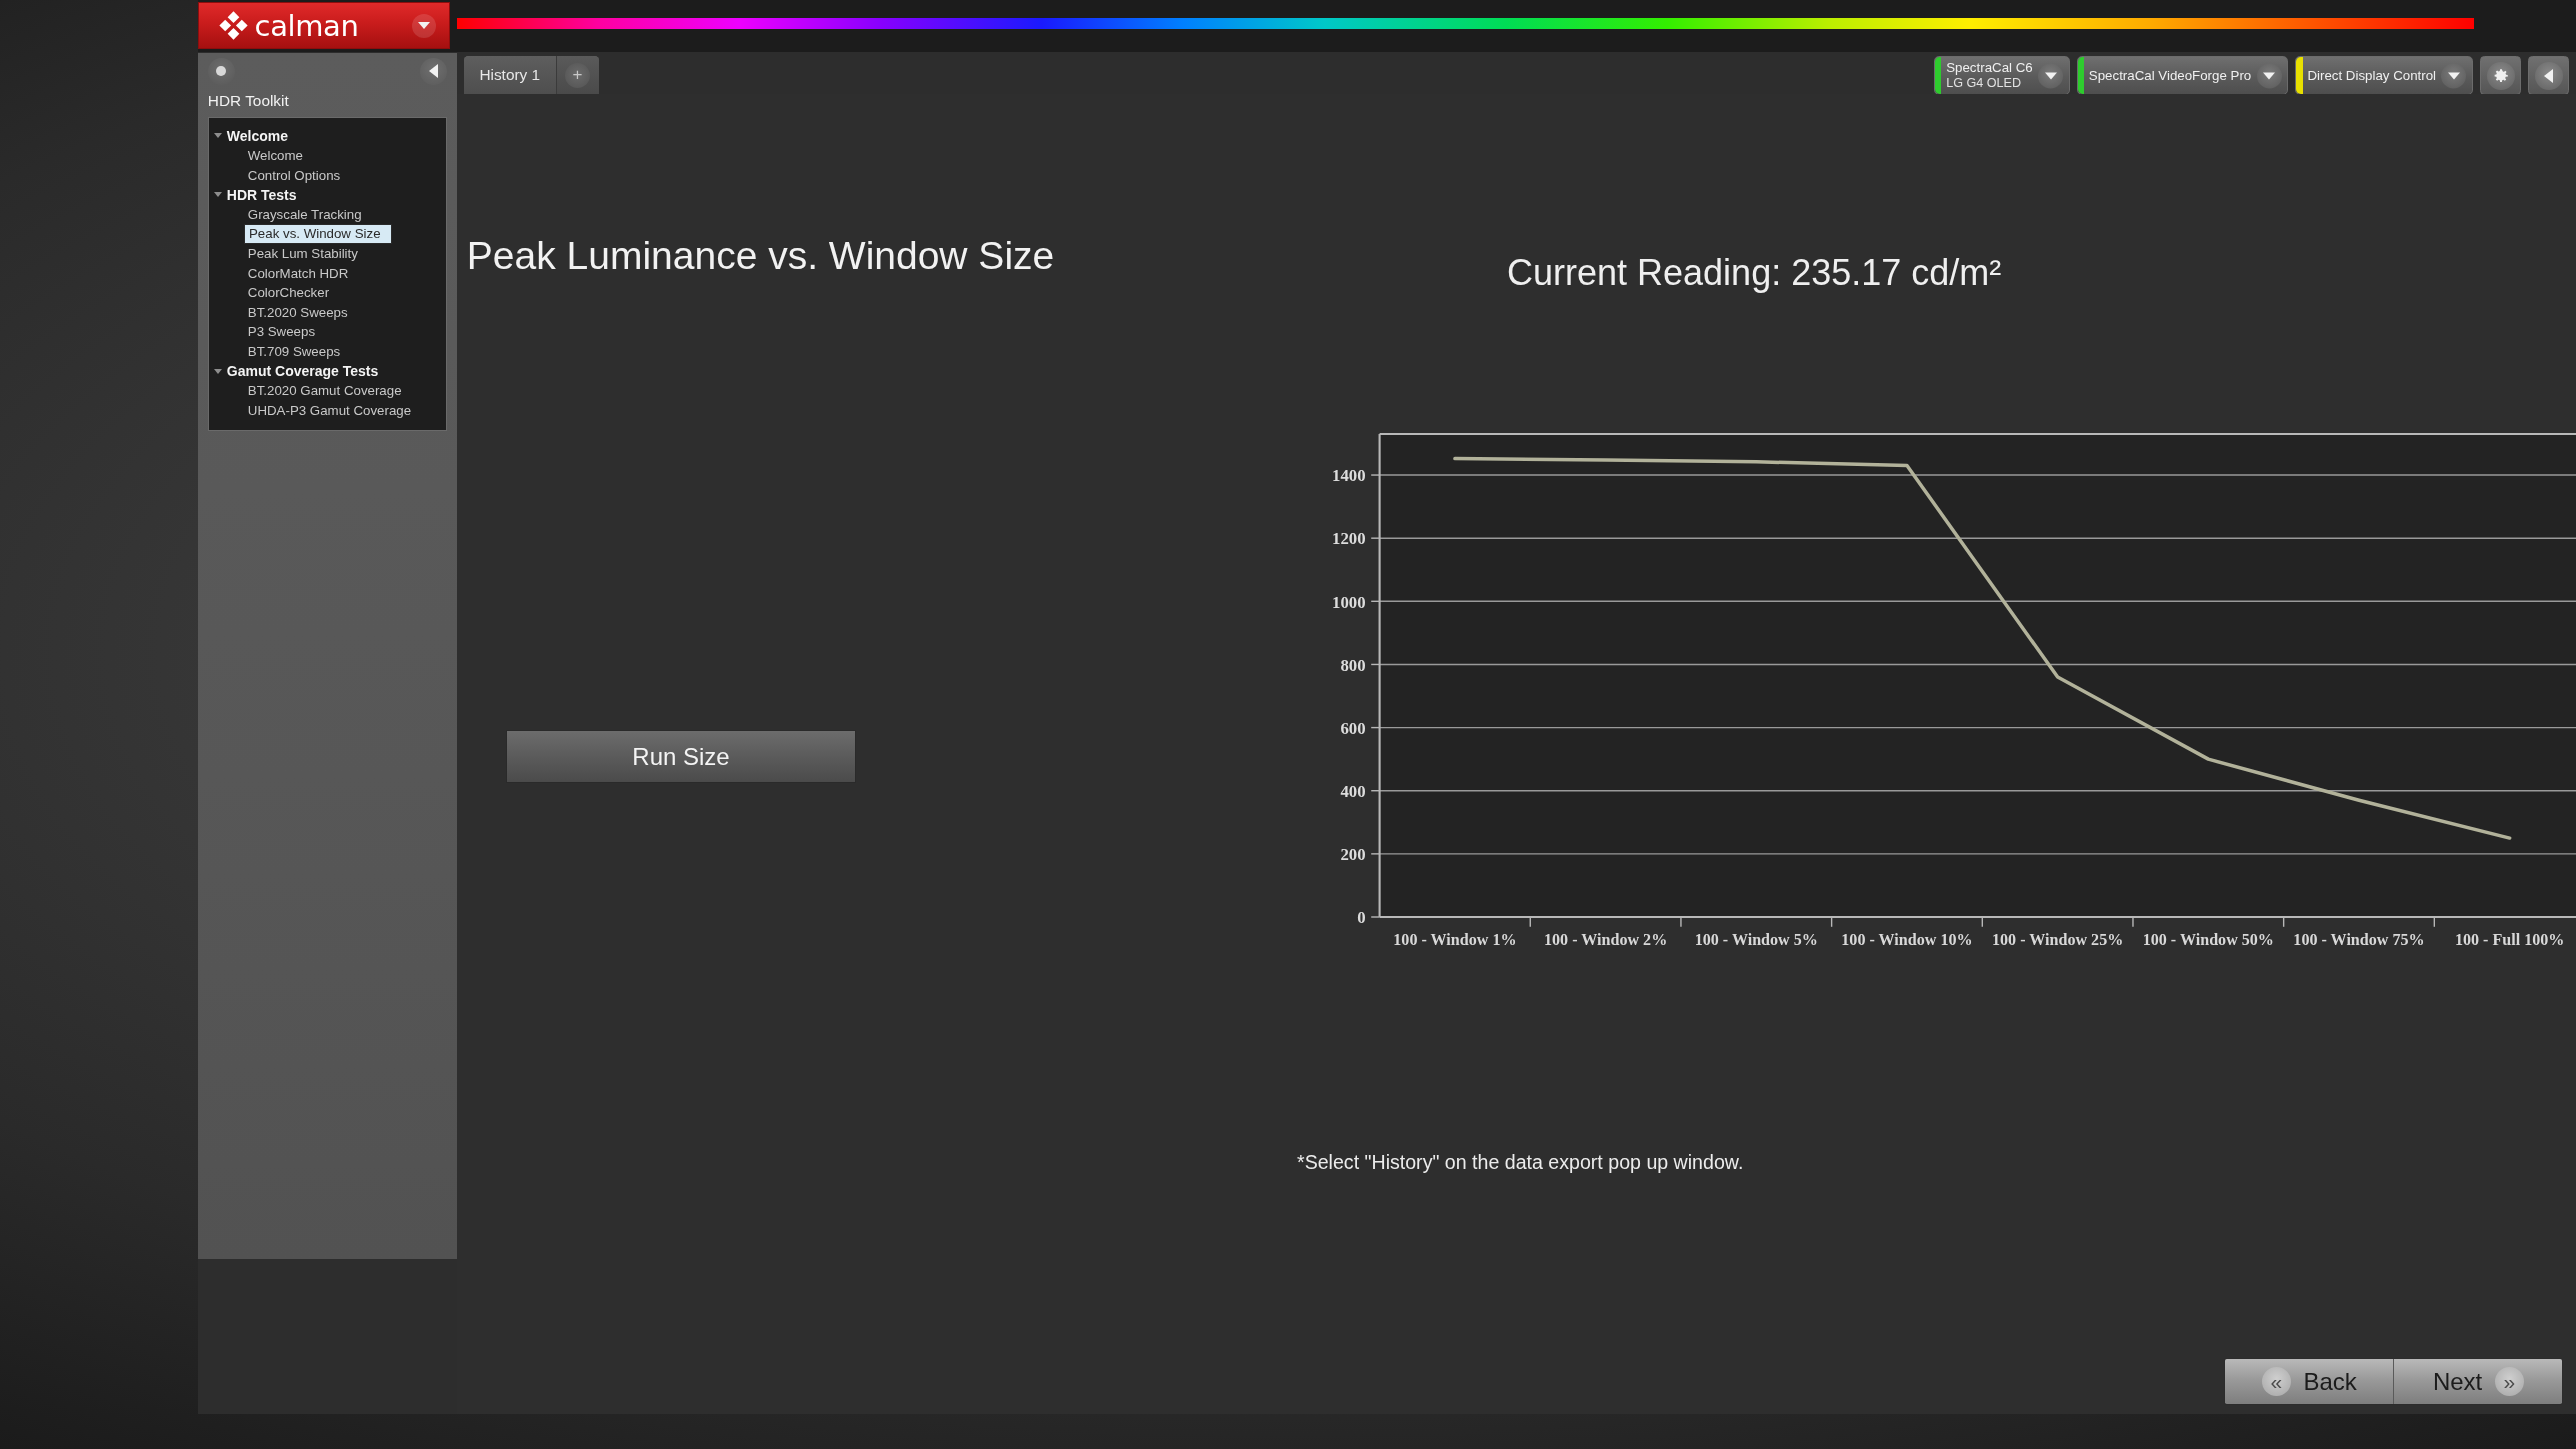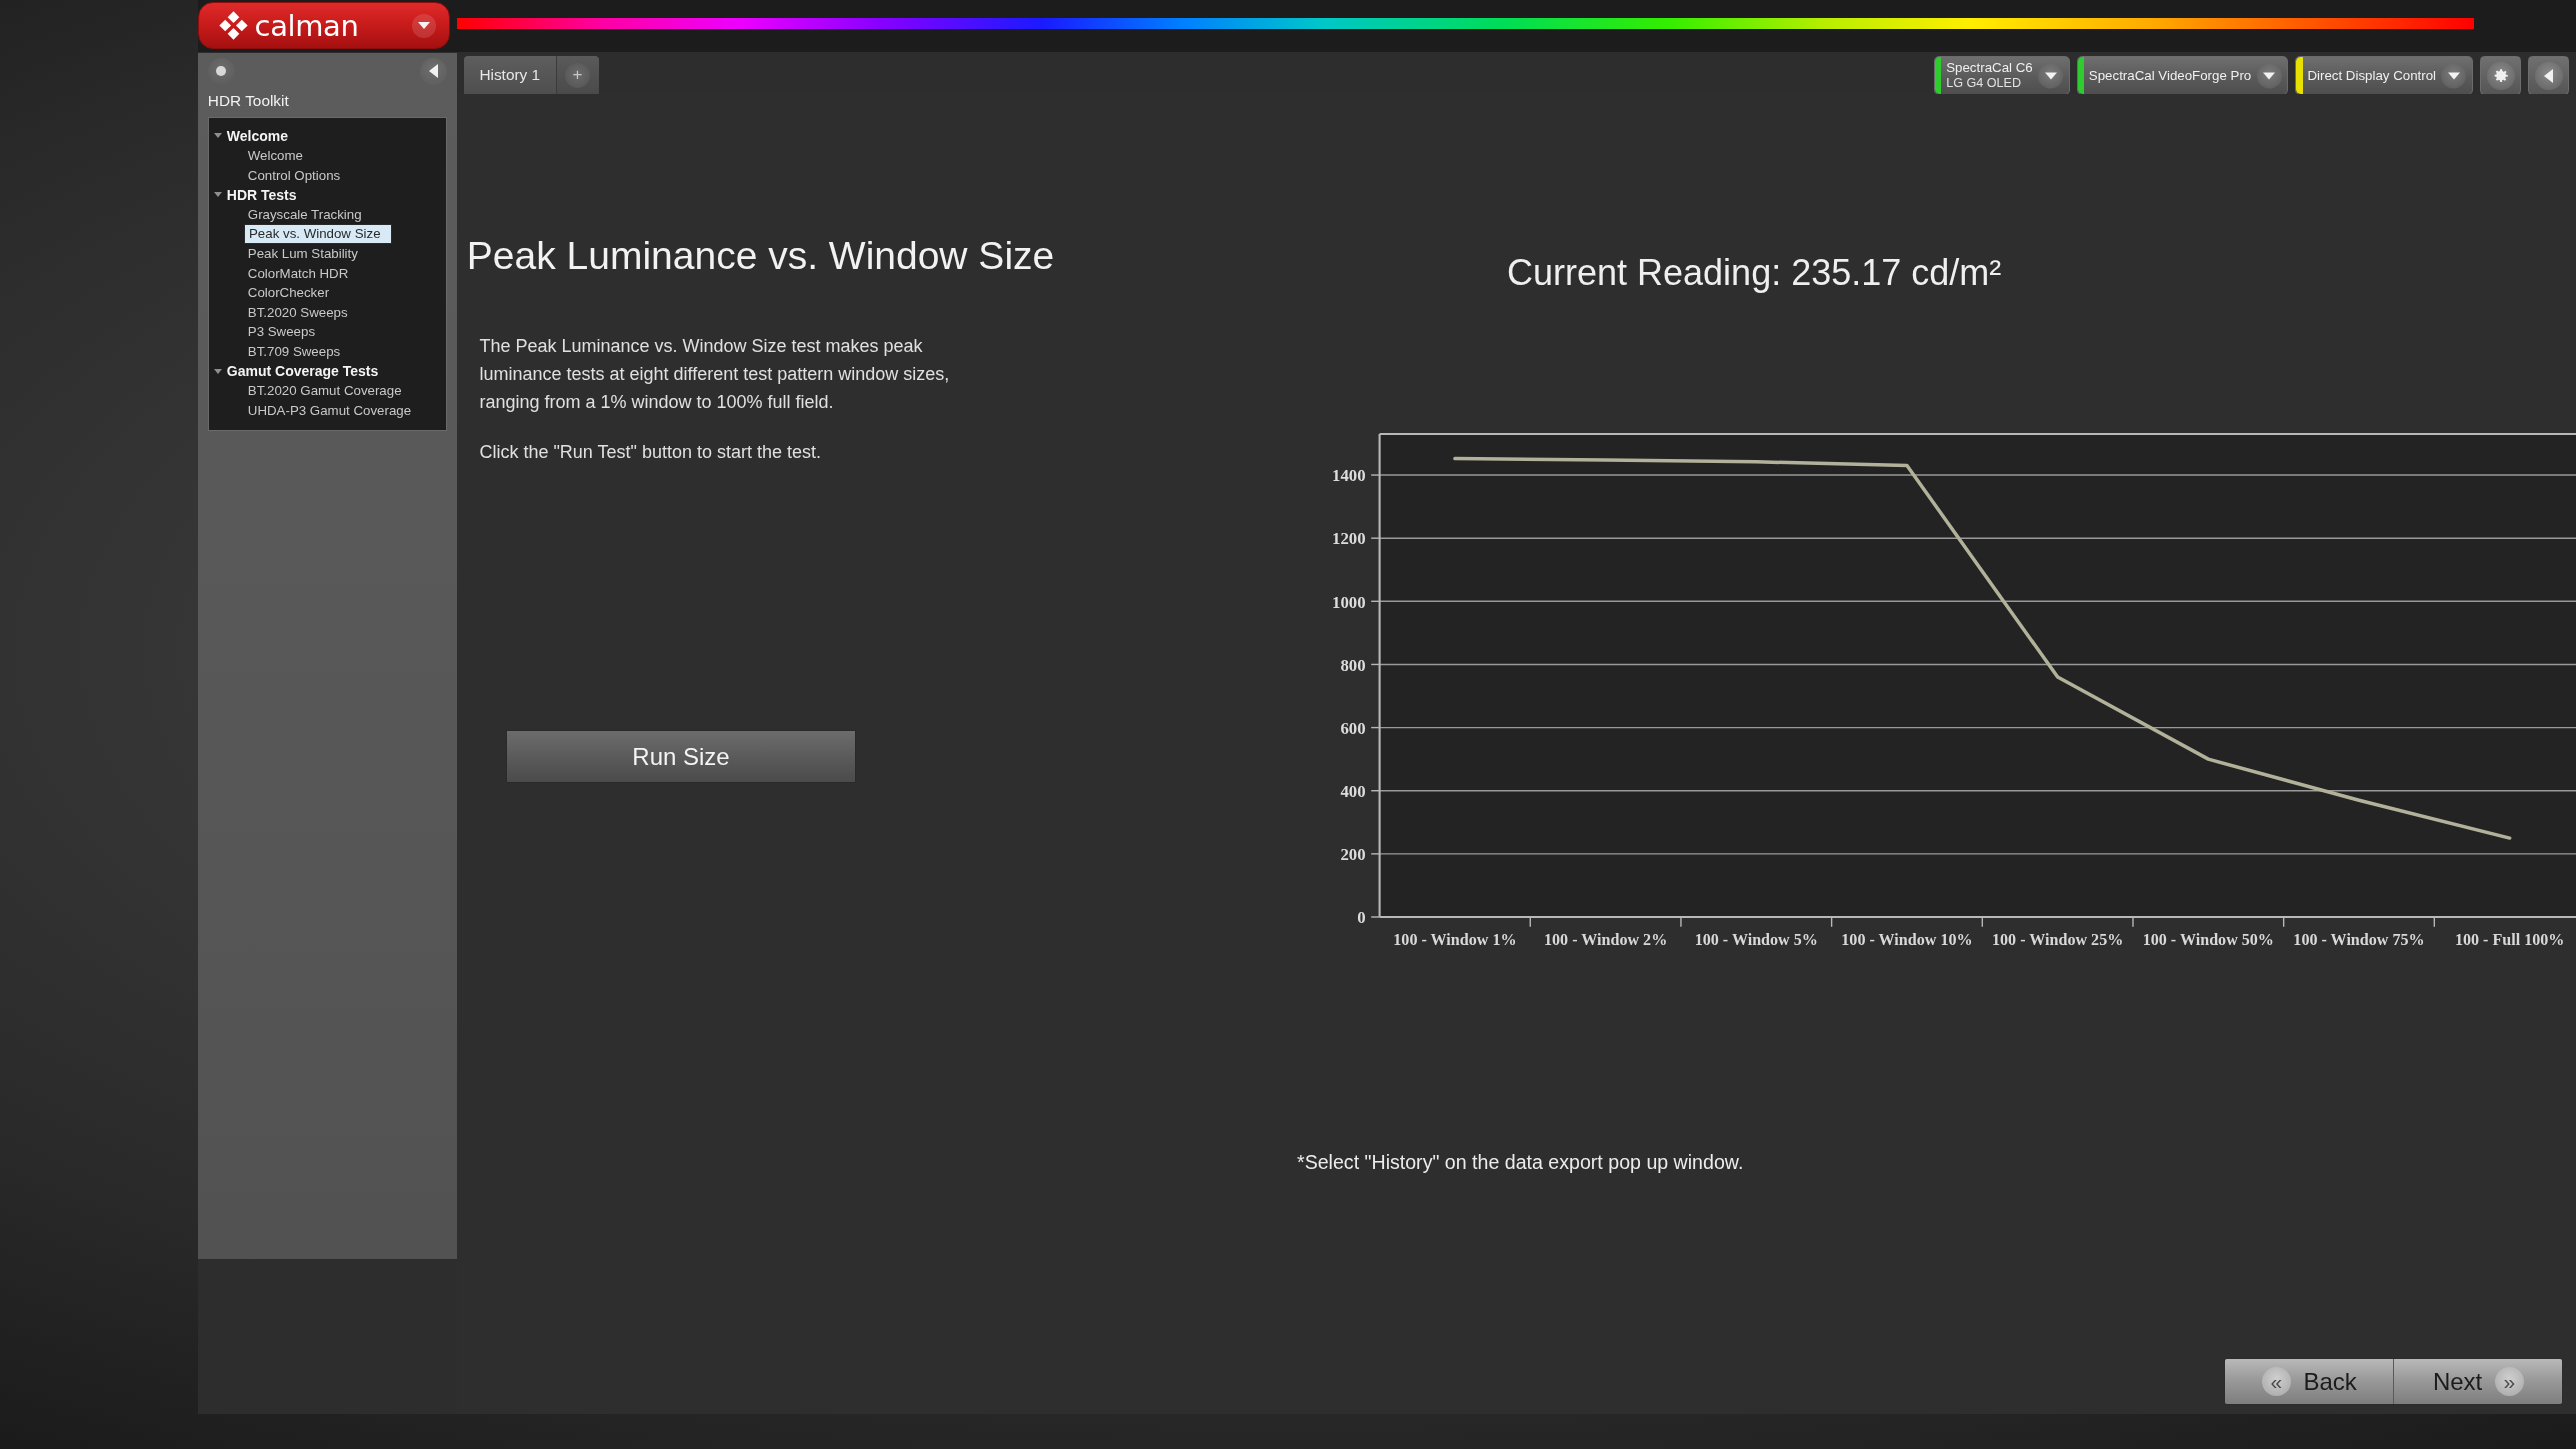--- a/index.html
+++ b/index.html
@@ -25,21 +25,21 @@
 
   
   .titlebar {
     position: absolute; left:0; top:0;
     width: 100%; height: 52px;
     background: #1c1c1c;
   }
   .logo-btn {
     position: absolute; left: 0px; top: 2.1px;
     width: 252px; height: 47px;
-    border-radius: 15px;
+    border-radius: 0;
     background: linear-gradient(180deg, #e02a2a 0%, #c91c1c 45%, #a51010 100%);
     border: 0.7px solid #8d0d0d;
     box-sizing: border-box;
     display:flex; align-items:center;
   }
   .logo-diamond {
     margin-left: 19.6px; width: 29px; height: 29px;
     position: relative;
   }
   .logo-text {
@@ -385,24 +385,20 @@
         </div>
 
       </div>
     </div>
 
     <div class="content">
 
       <div class="page-title">Peak Luminance vs. Window Size</div>
       <div class="reading">Current Reading: 235.17 cd/m²</div>
 
-      <div class="descr">
-        <p>The Peak Luminance vs. Window Size test makes peak luminance tests at eight different test pattern window sizes, ranging from a 1% window to 100% full field.</p>
-        <p>Click the "Run Test" button to start the test.</p>
-      </div>
 
       <div class="run-btn">
         <span>Run Size</span>
       </div>
 
 
       <div class="footnote">*Select "History" on the data export pop up window.</div>
 
       <div class="chart">
         <svg id="chart-svg" width="1288" height="553" viewBox="0 0 1840 790">

